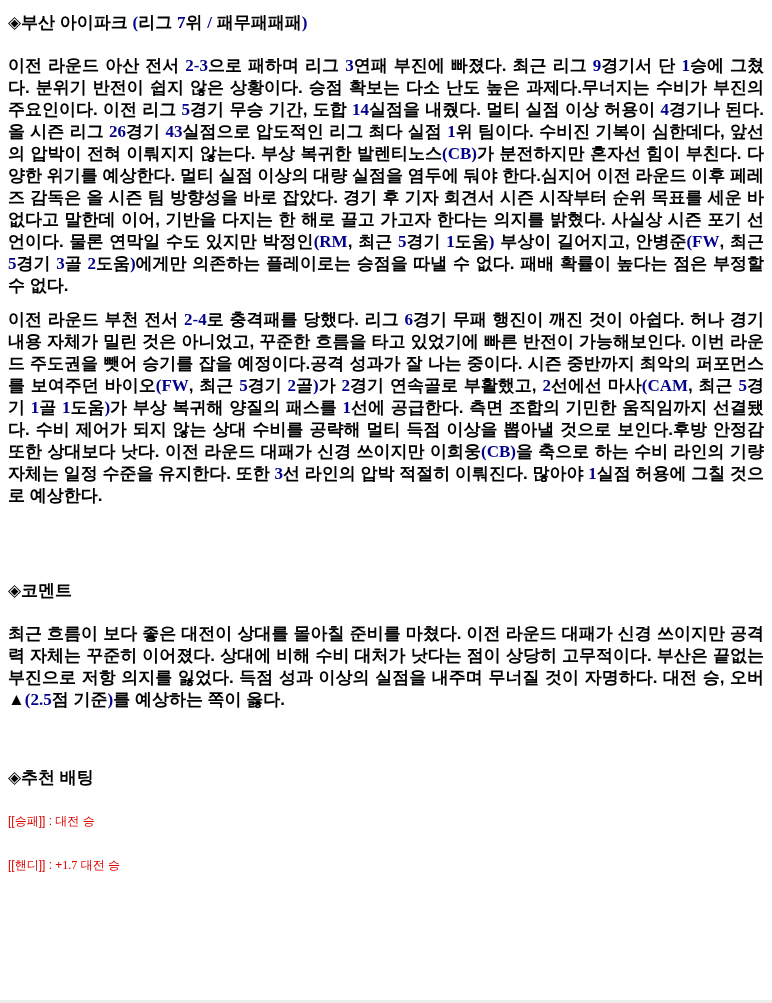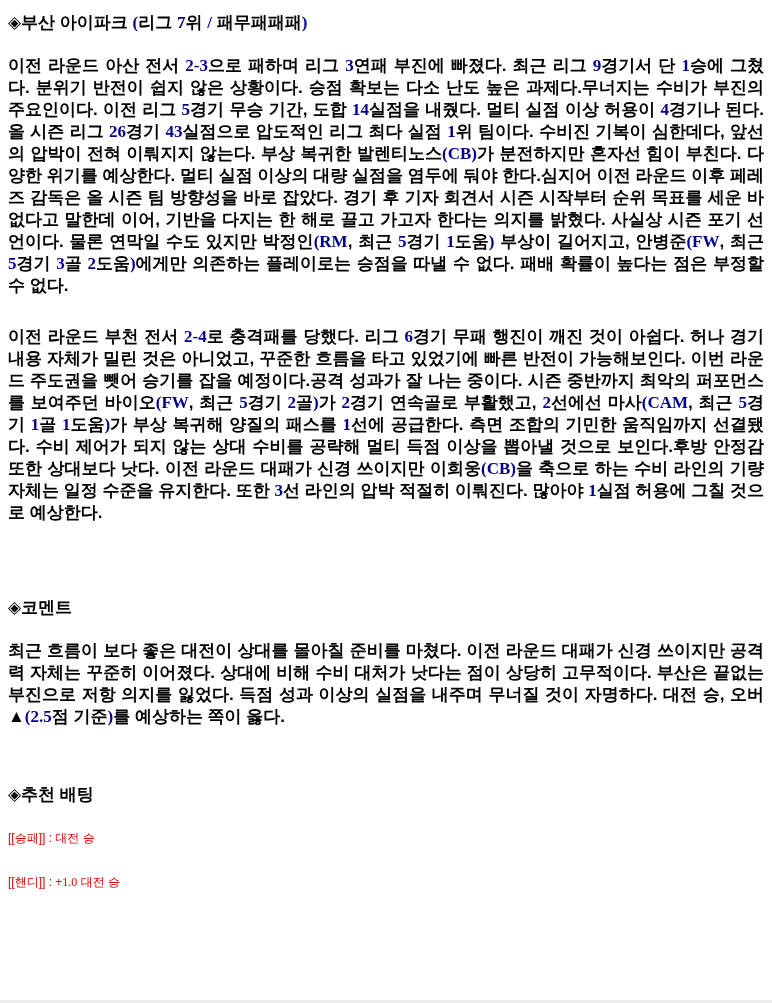--- a/index.html
+++ b/index.html
@@ -26,21 +26,21 @@
     margin: 0 0 21px 0;
   }
   .body-para {
     font-size: 17px;
     line-height: 22px;
     font-weight: bold;
     margin: 0;
     text-align: justify;
     word-break: break-all;
   }
-  .para-busan   { margin-bottom: 29px; }
+  .para-busan   { margin-bottom: 12px; }
   .para-daejeon { margin-bottom: 73px; }
   .para-comment { margin-bottom: 56px; }
   
   .rich .latin {
     font-family: "Liberation Serif", "DejaVu Serif", serif;
     color: var(--latin-color, #00008c);
   }
   .bet-line {
     font-size: 12px;
     line-height: 22px;
@@ -65,16 +65,16 @@
   <p class="body-para rich para-daejeon">이전 라운드 부천 전서 <span class="latin">2-4</span>로 충격패를 당했다. 리그 <span class="latin">6</span>경기 무패 행진이 깨진 것이 아쉽다. 허나 경기 내용 자체가 밀린 것은 아니었고, 꾸준한 흐름을 타고 있었기에 빠른 반전이 가능해보인다. 이번 라운드 주도권을 뺏어 승기를 잡을 예정이다.공격 성과가 잘 나는 중이다. 시즌 중반까지 최악의 퍼포먼스를 보여주던 바이오<span class="latin">(</span><span class="latin">FW</span>, 최근 <span class="latin">5</span>경기 <span class="latin">2</span>골<span class="latin">)</span>가 <span class="latin">2</span>경기 연속골로 부활했고, <span class="latin">2</span>선에선 마사<span class="latin">(</span><span class="latin">CAM</span>, 최근 <span class="latin">5</span>경기 <span class="latin">1</span>골 <span class="latin">1</span>도움<span class="latin">)</span>가 부상 복귀해 양질의 패스를 <span class="latin">1</span>선에 공급한다. 측면 조합의 기민한 움직임까지 선결됐다. 수비 제어가 되지 않는 상대 수비를 공략해 멀티 득점 이상을 뽑아낼 것으로 보인다.후방 안정감 또한 상대보다 낫다. 이전 라운드 대패가 신경 쓰이지만 이희웅<span class="latin">(</span><span class="latin">CB</span><span class="latin">)</span>을 축으로 하는 수비 라인의 기량 자체는 일정 수준을 유지한다. 또한 <span class="latin">3</span>선 라인의 압박 적절히 이뤄진다. 많아야 <span class="latin">1</span>실점 허용에 그칠 것으로 예상한다.</p>
 
   <h2 class="heading rich">◈코멘트</h2>
 
   <p class="body-para rich para-comment">최근 흐름이 보다 좋은 대전이 상대를 몰아칠 준비를 마쳤다. 이전 라운드 대패가 신경 쓰이지만 공격력 자체는 꾸준히 이어졌다. 상대에 비해 수비 대처가 낫다는 점이 상당히 고무적이다. 부산은 끝없는 부진으로 저항 의지를 잃었다. 득점 성과 이상의 실점을 내주며 무너질 것이 자명하다. 대전 승, 오버 ▲<span class="latin">(</span><span class="latin">2.5</span>점 기준<span class="latin">)</span>를 예상하는 쪽이 옳다.</p>
 
   <h2 class="heading rich">◈추천 배팅</h2>
 
   <p class="bet-line rich">[[승패]] : 대전 승</p>
 
-  <p class="bet-line rich">[[핸디]] : +<span class="latin">1.0</span> 대전 승</p>
+  <p class="bet-line rich">[[핸디]] : +<span class="latin">1.7</span> 대전 승</p>
 
 
 </div>
 
 </body></html>

